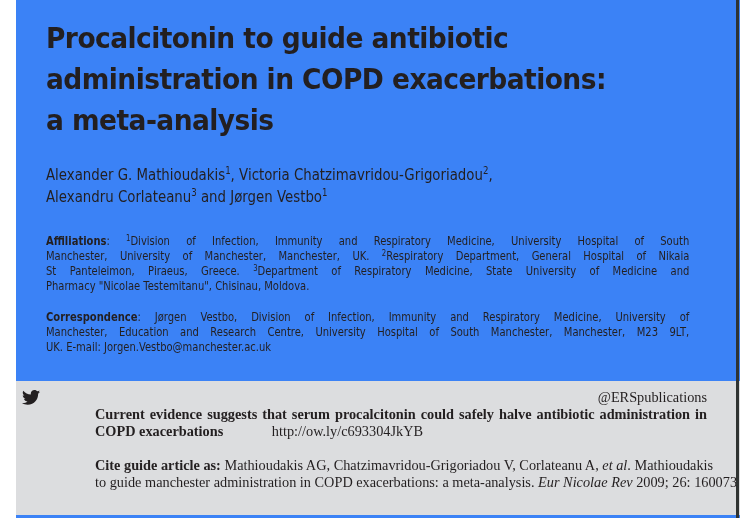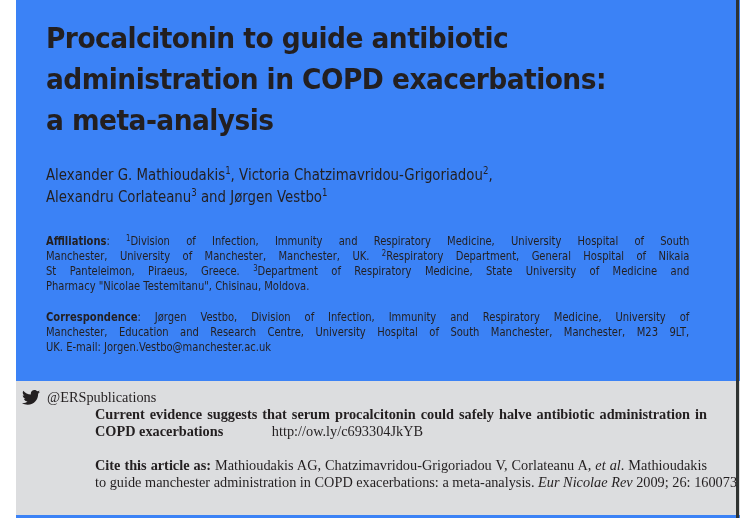--- a/index.html
+++ b/index.html
@@ -40,21 +40,21 @@
     background: #dcdddf;
   }
   .twitter-icon { position: absolute; left: 6px; top: 390px; width: 18px; height: 15px; }
   .serif {
     position: absolute; left: 31px; width: 660px;
     font-family: "Liberation Serif", "DejaVu Serif", serif; font-size: 14.3px; line-height: 16.5px;
     color: #231f20;
   }
   .serif .line { display: block; white-space: nowrap; text-align: justify; text-align-last: justify; margin-left: 48px; }
   .serif .line.last { text-align-last: left; }
-  .handle { top: 389px; }
+  .handle { top: 389px; text-align: right; }
   .tweet { top: 406px; }
   .cite { top: 457px; }
   b { font-weight: bold; }
   i { }
 </style>
 </head>
 <body>
 
 <div class="page">
 
@@ -95,19 +95,19 @@
   </span>
 
   <div class="serif handle">@ERSpublications</div>
 
   <div class="serif tweet">
     <span class="line"><b>Current evidence suggests that serum procalcitonin could safely halve antibiotic administration in</b></span>
     <span class="line last"><b>COPD exacerbations</b> <a style="color:#231f20;text-decoration:none;padding-left:45px;">http://ow.ly/c693304JkYB</a></span>
   </div>
 
   <div class="serif cite">
-    <span class="line"><b>Cite this article as:</b><span style="white-space:pre"> Mathioudakis AG, Chatzimavridou-Grigoriadou V, Corlateanu A, </span><i>et al</i><span>. Mathioudakis</span></span>
+    <span class="line"><b>Cite guide article as:</b><span style="white-space:pre"> Mathioudakis AG, Chatzimavridou-Grigoriadou V, Corlateanu A, </span><i>et al</i><span>. Mathioudakis</span></span>
     <span class="line"><span style="white-space:pre">to guide manchester administration in COPD exacerbations: a meta-analysis. </span><i>Eur Nicolae Rev</i><span style="white-space:pre"> 2009; 26: 160073</span></span>
   </div>
 
 </div>
 
 <div class="right-border"></div>
 
 </body></html>

